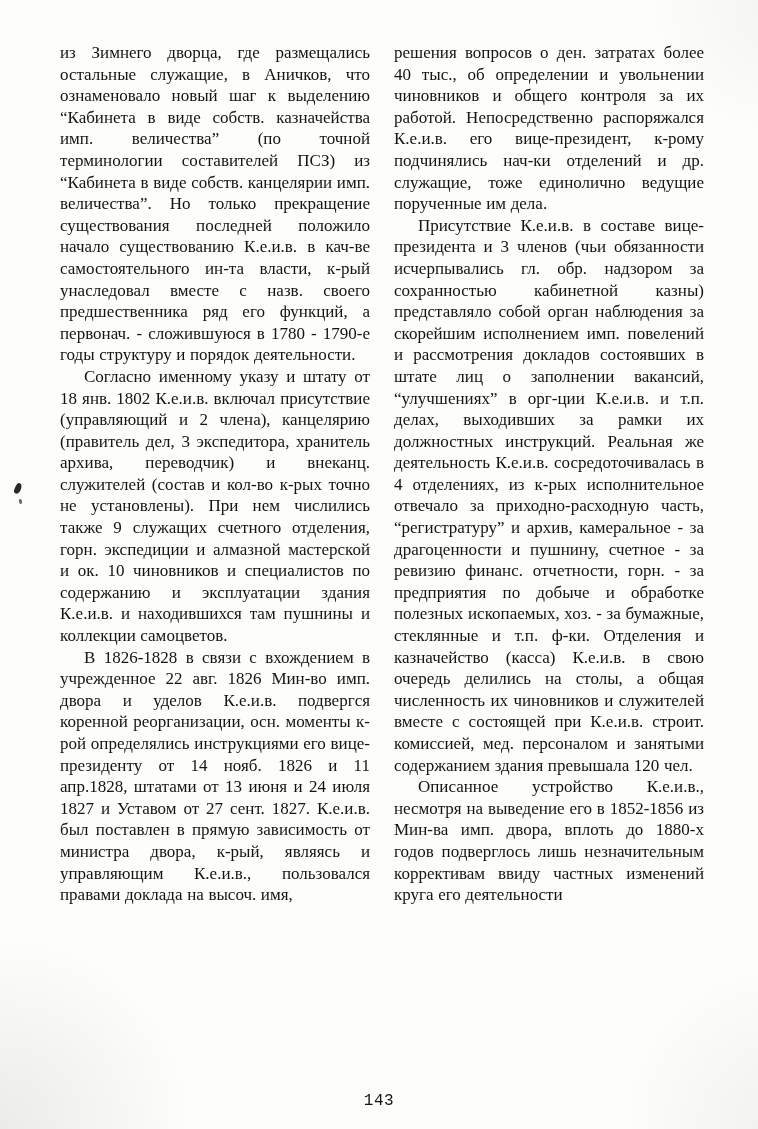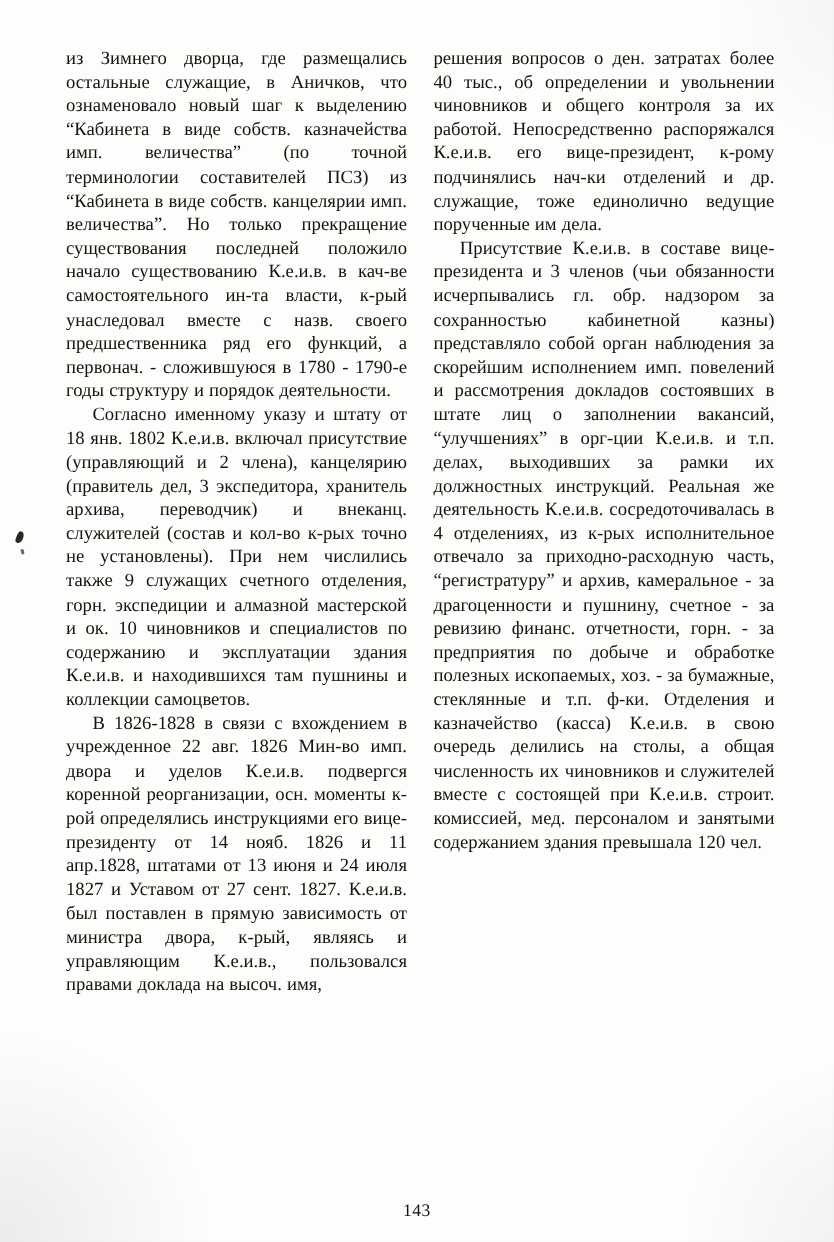--- a/index.html
+++ b/index.html
@@ -47,20 +47,21 @@
     text-indent: 0;
   }
   .page-number {
     position: absolute;
     left: 0;
     top: 1092px;
     width: 758px;
     text-align: center;
     font-size: 16px;
     letter-spacing: 0.5px;
+    font-family: Liberation Mono, monospace;
   }
   .speck {
     position: absolute;
     background: #2a2824;
     border-radius: 40% 60% 55% 45%;
   }
   .speck-1 { left: 15px; top: 483px; width: 6px; height: 11px; transform: rotate(24deg); }
   .speck-2 { left: 19px; top: 499px; width: 3px; height: 5px; opacity: 0.7; transform: rotate(-12deg); }
 </style>
 </head>
@@ -75,19 +76,20 @@
 
     <div class="column" lang="ru">
       <p class="continuation">из Зимнего дворца, где размещались остальные служащие, в Аничков, что ознаменовало новый шаг к выделению “Кабинета в виде собств. казначейства имп. величества” (по точной терминологии составителей ПСЗ) из “Кабинета в виде собств. канцелярии имп. величества”. Но только прекращение существования последней положило начало существованию К.е.и.в. в кач-ве самостоятельного ин-та власти, к-рый унаследовал вместе с назв. своего предшественника ряд его функций, а первонач. - сложившуюся в 1780 - 1790-е годы структуру и порядок деятельности.</p>
       <p>Согласно именному указу и штату от 18 янв. 1802 К.е.и.в. включал присутствие (управляющий и 2 члена), канцелярию (правитель дел, 3 экспедитора, хранитель архива, переводчик) и внеканц. служителей (состав и кол-во к-рых точно не установлены). При нем числились также 9 служащих счетного отделения, горн. экспедиции и алмазной мастерской и ок. 10 чиновников и специалистов по содержанию и эксплуатации здания К.е.и.в. и находившихся там пушнины и коллекции самоцветов.</p>
       <p>В 1826-1828 в связи с вхождением в учрежденное 22 авг. 1826 Мин-во имп. двора и уделов К.е.и.в. подвергся коренной реорганизации, осн. моменты к-рой определялись инструкциями его вице-президенту от 14 нояб. 1826 и 11 апр.1828, штатами от 13 июня и 24 июля 1827 и Уставом от 27 сент. 1827. К.е.и.в. был поставлен в прямую зависимость от министра двора, к-рый, являясь и управляющим К.е.и.в., пользовался правами доклада на высоч. имя,</p>
     </div>
 
     <div class="column" lang="ru">
       <p class="continuation">решения вопросов о ден. затратах более 40 тыс., об определении и увольнении чиновников и общего контроля за их работой. Непосредственно распоряжался К.е.и.в. его вице-президент, к-рому подчинялись нач-ки отделений и др. служащие, тоже единолично ведущие порученные им дела.</p>
       <p>Присутствие К.е.и.в. в составе вице-президента и 3 членов (чьи обязанности исчерпывались гл. обр. надзором за сохранностью кабинетной казны) представляло собой орган наблюдения за скорейшим исполнением имп. повелений и рассмотрения докладов состоявших в штате лиц о заполнении вакансий, “улучшениях” в орг-ции К.е.и.в. и т.п. делах, выходивших за рамки их должностных инструкций. Реальная же деятельность К.е.и.в. сосредоточивалась в 4 отделениях, из к-рых исполнительное отвечало за приходно-расходную часть, “регистратуру” и архив, камеральное - за драгоценности и пушнину, счетное - за ревизию финанс. отчетности, горн. - за предприятия по добыче и обработке полезных ископаемых, хоз. - за бумажные, стеклянные и т.п. ф-ки. Отделения и казначейство (касса) К.е.и.в. в свою очередь делились на столы, а общая численность их чиновников и служителей вместе с состоящей при К.е.и.в. строит. комиссией, мед. персоналом и занятыми содержанием здания превышала 120 чел.</p>
+      <p>Описанное устройство К.е.и.в., несмотря на выведение его в 1852-1856 из Мин-ва имп. двора, вплоть до 1880-х годов подверглось лишь незначительным коррективам ввиду частных изменений круга его деятельности</p>
     </div>
 
   </div>
 
   <div class="page-number">143</div>
 
 </div>
 
 </body></html>

